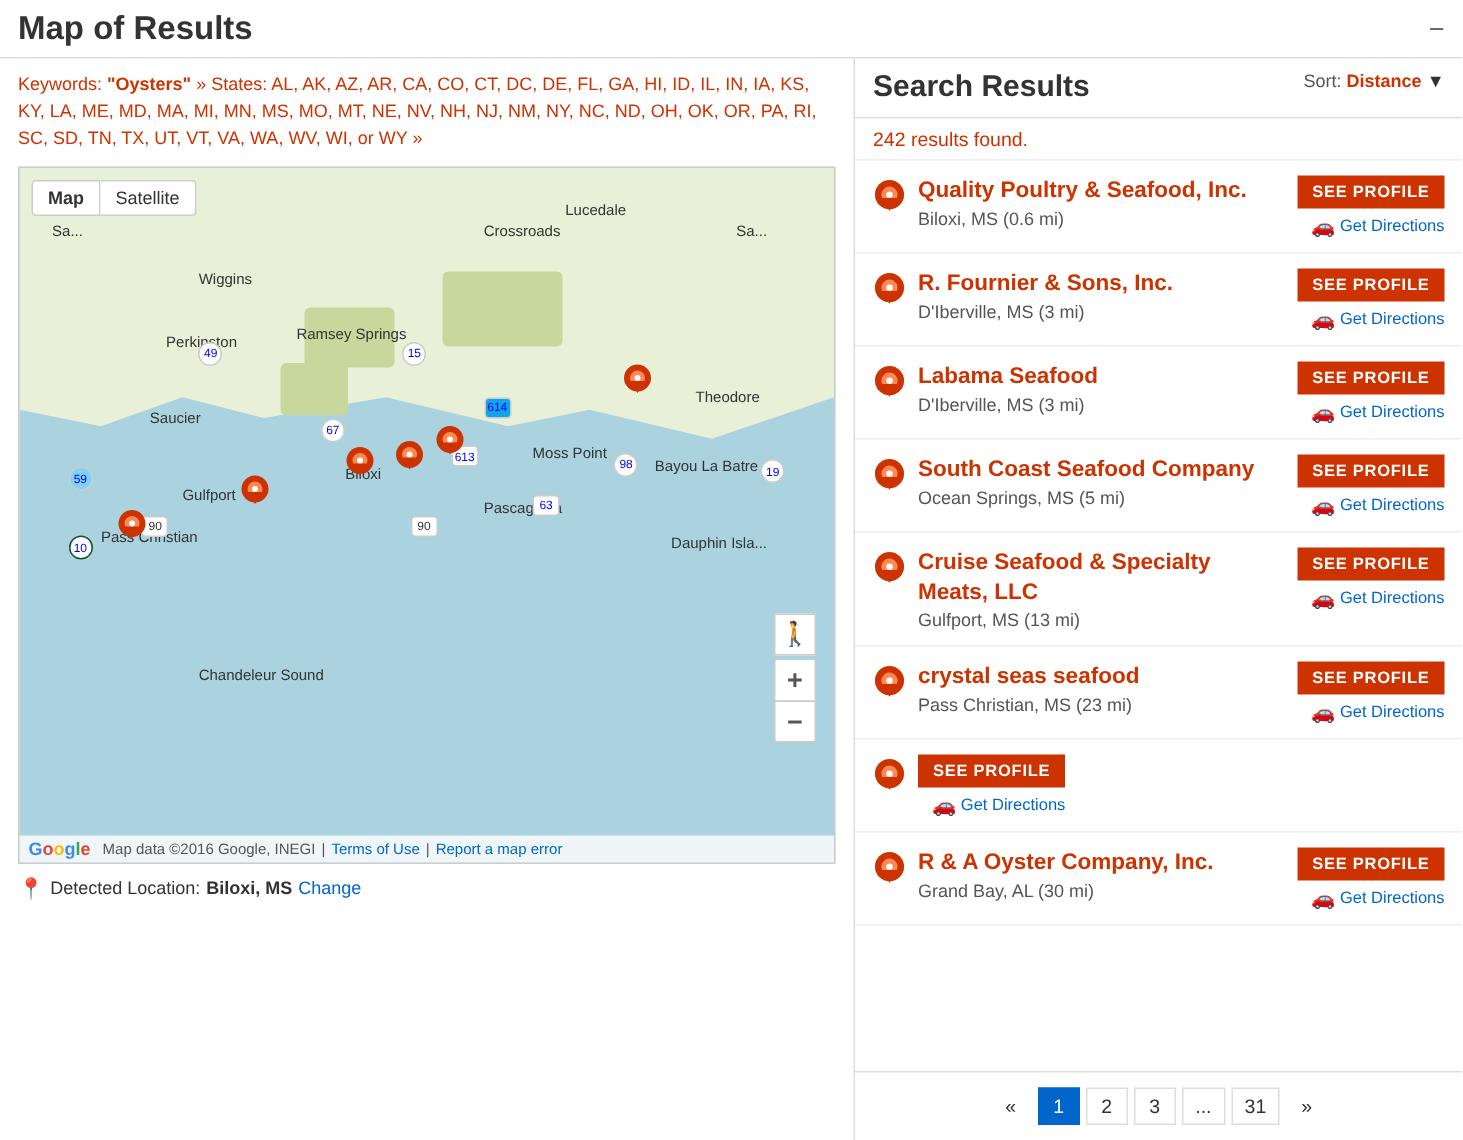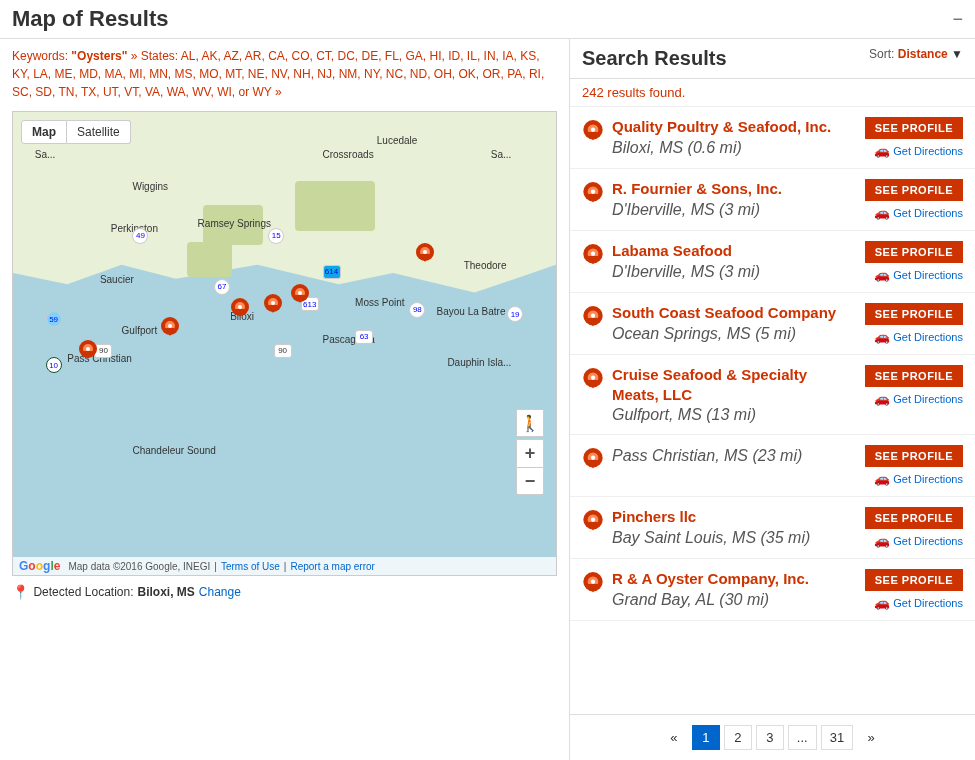--- a/index.html
+++ b/index.html
@@ -248,24 +248,23 @@
 
     .result-name {
       font-size: 15px;
       font-weight: bold;
       color: #cc3300;
       line-height: 1.3;
       cursor: pointer;
     }
 
     .result-location {
-      font-size: 16px;
+      font-size: 12px;
       color: #555;
       margin-top: 2px;
-      font-style: italic;
     }
     .result-distance {
       color: #555;
     }
 
     .result-actions {
       display: flex;
       flex-direction: column;
       align-items: flex-end;
       gap: 4px;
@@ -601,46 +600,41 @@
         <div class="result-item">
     <div class="result-pin">
       <svg viewBox="0 0 20 26" width="22" height="28">
         <ellipse cx="10" cy="10" rx="9" ry="9" fill="#cc3300"></ellipse>
         <ellipse cx="10" cy="10" rx="5" ry="5" fill="#ff8855"></ellipse>
         <polygon points="10,20 5,12 15,12" fill="#cc3300"></polygon>
         <ellipse cx="10" cy="10" rx="2" ry="2" fill="#fff"></ellipse>
       </svg>
     </div>
     <div class="result-info">
+      <div class="result-name">crystal seas seafood</div>
       <div class="result-location">
         Pass Christian, MS <span class="result-distance">(23 mi)</span>
       </div>
     </div>
     <div class="result-actions">
       <button class="see-profile-btn">SEE PROFILE</button>
       <span class="get-directions">
         <span class="directions-icon">🚗</span>
         Get Directions
       </span>
     </div>
   </div>
         <div class="result-item">
     <div class="result-pin">
       <svg viewBox="0 0 20 26" width="22" height="28">
         <ellipse cx="10" cy="10" rx="9" ry="9" fill="#cc3300"></ellipse>
         <ellipse cx="10" cy="10" rx="5" ry="5" fill="#ff8855"></ellipse>
         <polygon points="10,20 5,12 15,12" fill="#cc3300"></polygon>
         <ellipse cx="10" cy="10" rx="2" ry="2" fill="#fff"></ellipse>
       </svg>
-    </div>
-    <div class="result-info">
-      <div class="result-name">Pinchers llc</div>
-      <div class="result-location">
-        Bay Saint Louis, MS <span class="result-distance">(35 mi)</span>
-      </div>
     </div>
     <div class="result-actions">
       <button class="see-profile-btn">SEE PROFILE</button>
       <span class="get-directions">
         <span class="directions-icon">🚗</span>
         Get Directions
       </span>
     </div>
   </div>
         <div class="result-item">

